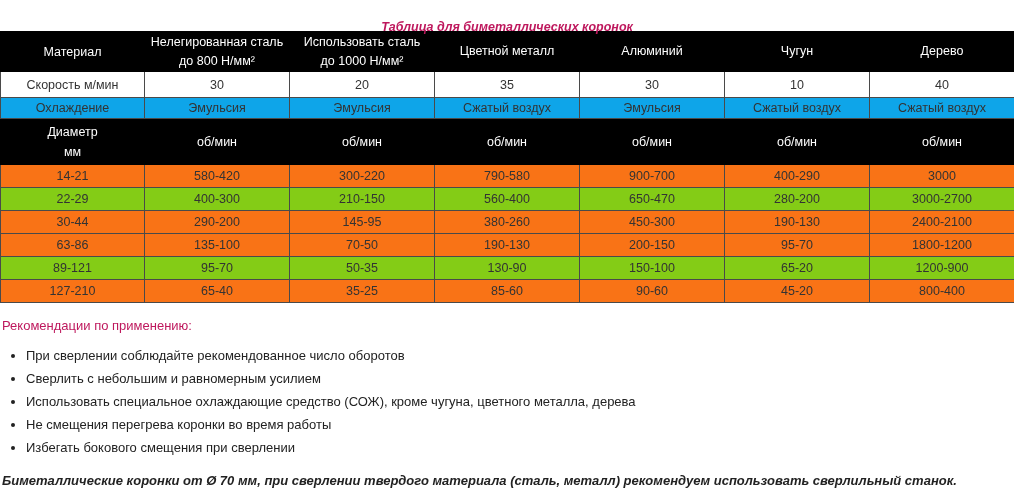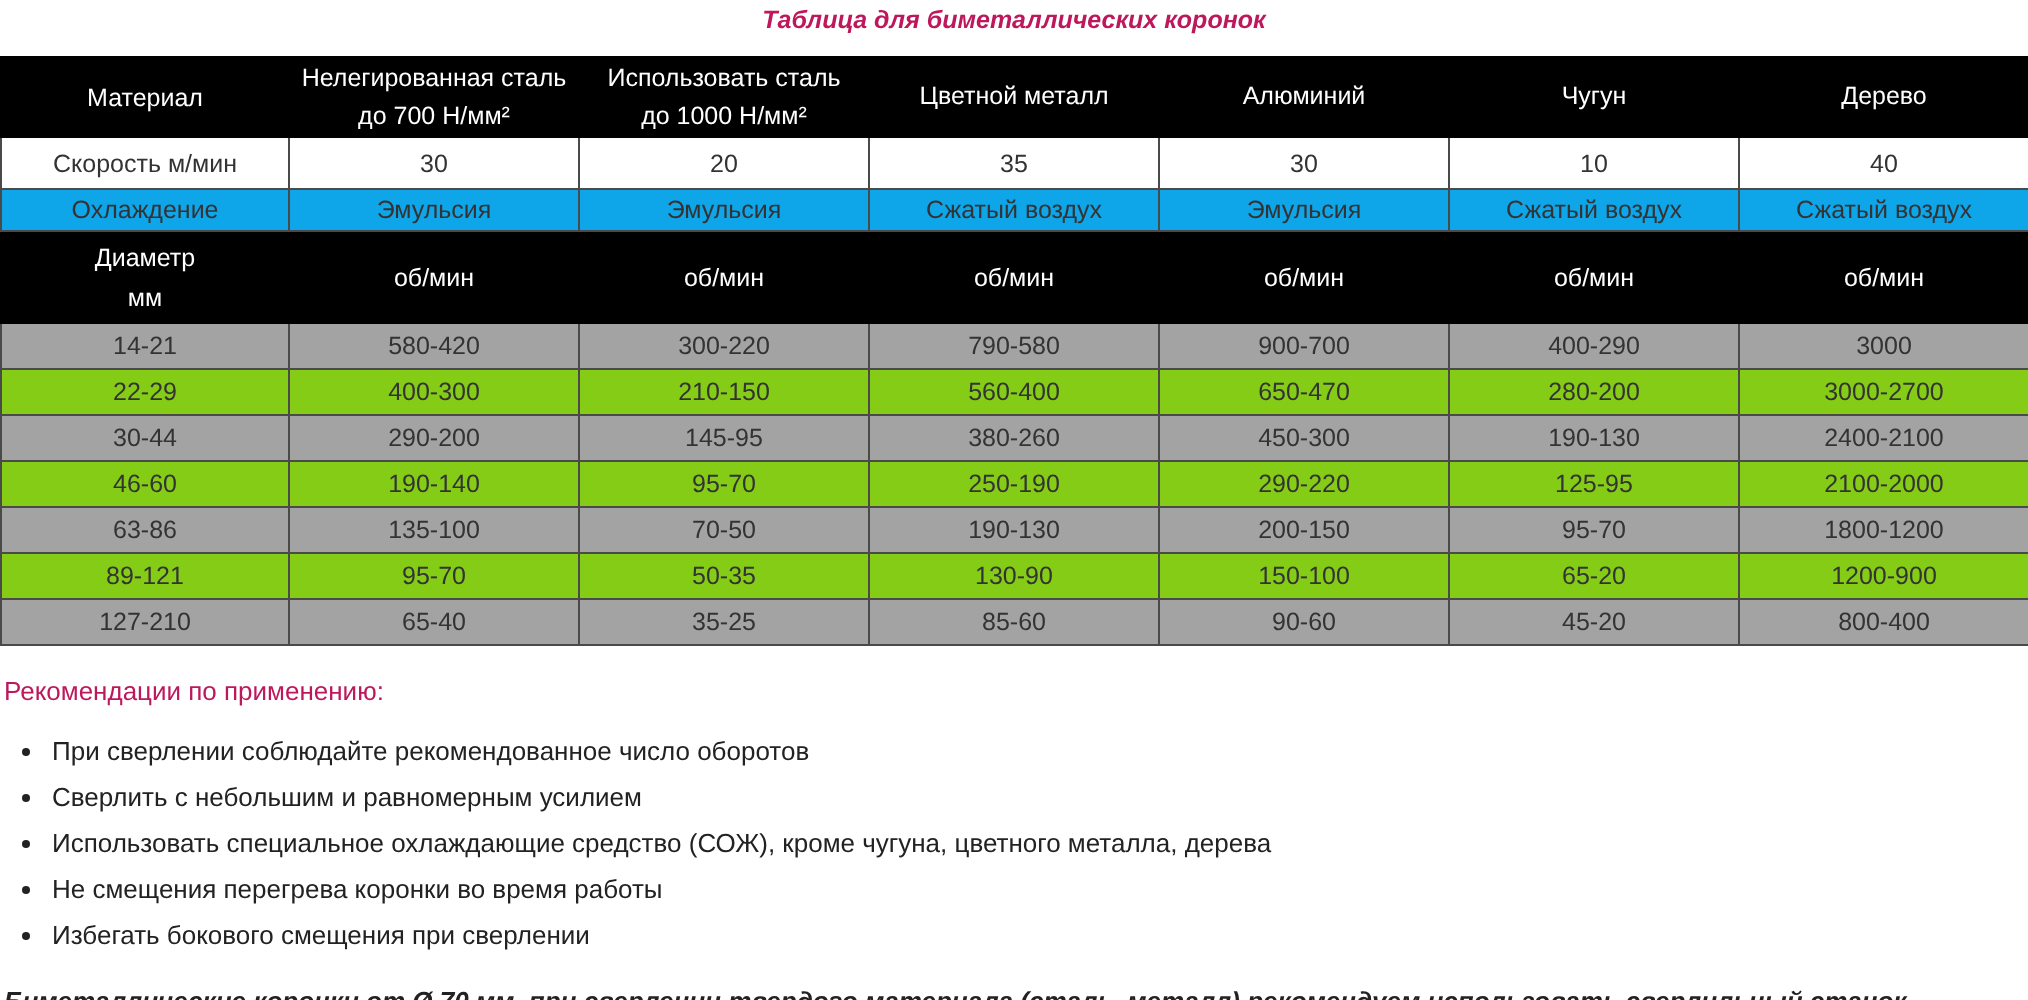--- a/index.html
+++ b/index.html
@@ -10,21 +10,21 @@
     font-family: "Liberation Sans", sans-serif;
     color: #333;
     overflow: hidden;
   }
   .page-title {
     text-align: center;
     font-style: italic;
     font-weight: bold;
     font-size: 12.5px;
     color: #be185d;
-    padding-top: 3px;
+    padding-top: 20px;
     height: 17px;
   }
   table.main {
     width: 1014px;
     border-collapse: collapse;
     table-layout: fixed;
     margin-top: 11px;
   }
   col.c-mat { width: 144px; }
   col.c-val { width: 145px; }
@@ -47,21 +47,21 @@
   tr.hdr th div:empty { display: none; }
   tr.speed td { height: 26px; background: #fff; }
   tr.cool td { height: 21px; background: #0ea5e9; }
   tr.rpm td {
     background: #000;
     color: #fff;
     border-color: #000;
     height: 46px;
   }
   tr.rpm td div { line-height: 20px; }
-  tr.data td { height: 23px; background: #a3a3a3; }
+  tr.data td { height: 23px; background: #f97316; }
   tr.data.alt td { background: #84cc16; }
   .rec-heading {
     margin: 15px 0 0 2px;
     font-size: 13px;
     color: #be185d;
   }
   ul.rec-list {
     margin: 15px 0 0 26px;
     padding: 0;
     list-style: disc;
@@ -93,21 +93,21 @@
       <col class="c-val">
       <col class="c-val">
       <col class="c-val">
       <col class="c-val">
   </colgroup>
   <tbody>
     <tr class="hdr">
       <th>Материал</th>
       <th>
         <div>Нелегированная сталь</div>
-        <div>до 700 Н/мм²</div>
+        <div>до 800 Н/мм²</div>
       </th>
       <th>
         <div>Использовать сталь</div>
         <div>до 1000 Н/мм²</div>
       </th>
       <th>
         <div>Цветной металл</div>
 
       </th>
       <th>
@@ -177,29 +177,20 @@
     </tr>
     <tr class="data">
       <td>30-44</td>
       <td>290-200</td>
       <td>145-95</td>
       <td>380-260</td>
       <td>450-300</td>
       <td>190-130</td>
       <td>2400-2100</td>
     </tr>
-    <tr class="data alt">
-      <td>46-60</td>
-      <td>190-140</td>
-      <td>95-70</td>
-      <td>250-190</td>
-      <td>290-220</td>
-      <td>125-95</td>
-      <td>2100-2000</td>
-    </tr>
     <tr class="data">
       <td>63-86</td>
       <td>135-100</td>
       <td>70-50</td>
       <td>190-130</td>
       <td>200-150</td>
       <td>95-70</td>
       <td>1800-1200</td>
     </tr>
     <tr class="data alt">

